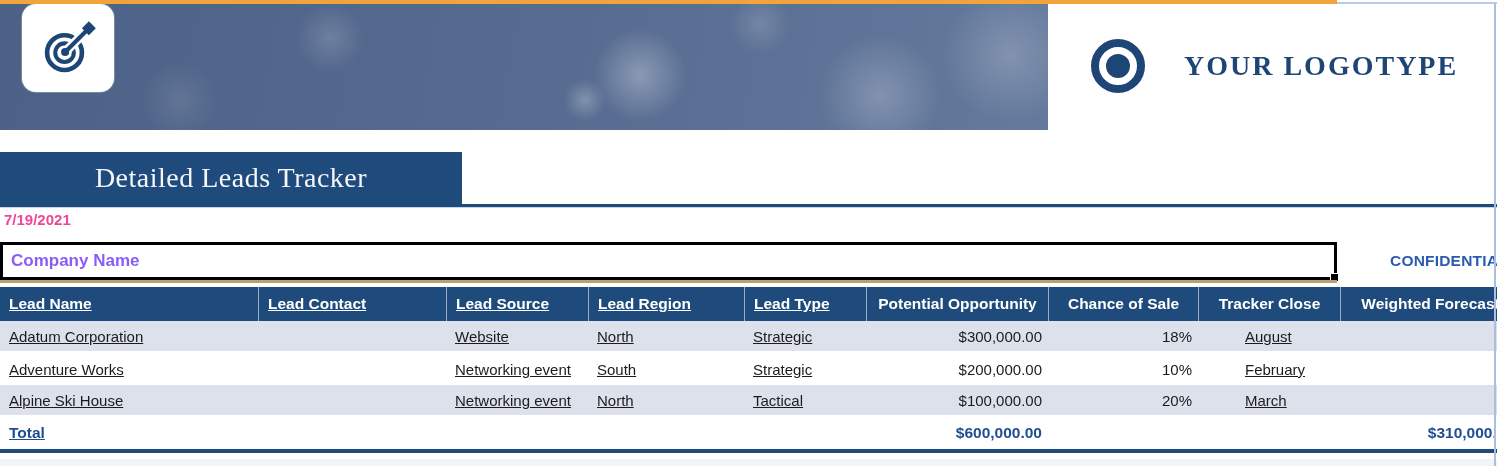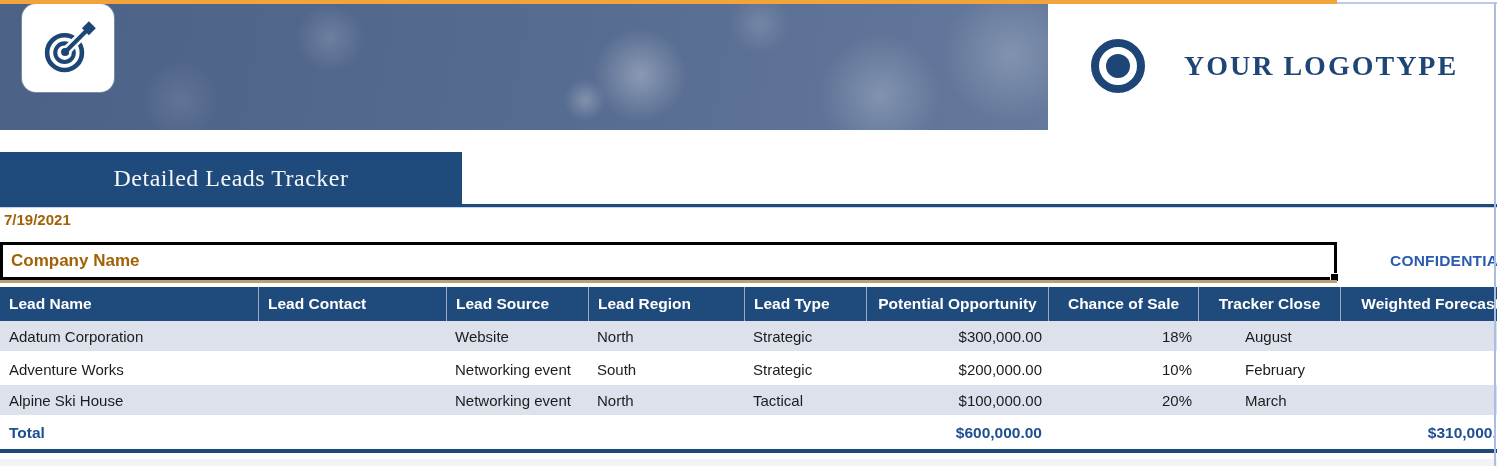--- a/index.html
+++ b/index.html
@@ -40,36 +40,36 @@
     font-family:"Liberation Serif","DejaVu Serif",serif;font-weight:bold;
     font-size:28px;letter-spacing:2px;color:#1D4576;margin-left:26px;white-space:nowrap;
   }
 
   
   .tab{
     position:absolute;left:0;top:152px;width:462px;height:52px;background:#1F4A7C;
     display:flex;align-items:center;justify-content:center;
   }
   .tab-title{
-    font-family:"Liberation Serif","DejaVu Serif",serif;color:#F5F6F8;font-size:24px;letter-spacing:.5px;
+    font-family:"Liberation Serif","DejaVu Serif",serif;color:#F5F6F8;font-size:28px;letter-spacing:.5px;
   }
   .tab-rule{position:absolute;left:0;top:204px;width:1497px;height:3px;background:#1F4A7C;}
   .tab-rule-light{position:absolute;left:0;top:207px;width:1497px;height:1px;background:#C7D2E4;}
 
   
   .date-cell{
-    position:absolute;left:4px;top:211px;font-size:15px;font-weight:bold;color:#a16207;
+    position:absolute;left:4px;top:211px;font-size:15px;font-weight:bold;color:#ec4899;
   }
 
   
   .company-cell{
     position:absolute;left:0;top:242px;width:1337px;height:38px;background:#fff;
     border:3px solid #000;box-sizing:border-box;display:flex;align-items:center;
   }
-  .company-text{font-size:17px;font-weight:bold;color:#a16207;padding-left:8px;}
+  .company-text{font-size:17px;font-weight:bold;color:#8b5cf6;padding-left:8px;}
   .fill-handle{
     position:absolute;right:-5px;bottom:-5px;width:7px;height:7px;background:#000;border:1px solid #fff;
   }
   .gold-rule{position:absolute;left:0;top:280px;width:1337px;height:3px;background:#B9A271;}
   .confidential{
     position:absolute;left:1390px;top:252px;font-size:15.5px;font-weight:bold;
     color:#2A5BB0;letter-spacing:.2px;white-space:nowrap;
   }
 
   
@@ -79,21 +79,21 @@
     grid-template-columns:258px 188px 142px 156px 122px 182px 150px 142px 180px;
     align-items:center;box-sizing:border-box;
   }
   .thead{height:34px;background:#1F4A7C;color:#fff;font-weight:bold;font-size:15.5px;}
   .thead .cell{border-left:1px solid rgba(255,255,255,.55);height:100%;display:flex;align-items:center;}
   .thead .cell:first-child{border-left:none;}
   .tdata{height:32px;font-size:15px;color:#1C1C1C;}
   .stripe{background:#DCE1EC;border-bottom:2px solid #fff;}
   .trow-total{height:36px;background:#fff;border-bottom:4px solid #1F4A7C;font-weight:bold;font-size:15.5px;color:#1E4E91;}
   .cell{white-space:nowrap;overflow:visible;}
-  .al{text-align:left;padding-left:9px;}
+  .al{text-align:left;padding-left:9px;text-decoration:underline;}
   .ar{text-align:right;padding-right:6px;justify-content:flex-end;}
   .hc{text-align:center;justify-content:center;}
   .indent{padding-left:47px;}
   .bottom-strip{position:absolute;left:0;top:459px;width:1497px;height:7px;background:#F2F3F6;}
 
   svg{display:block;}
 </style>
 </head>
 <body>
 

